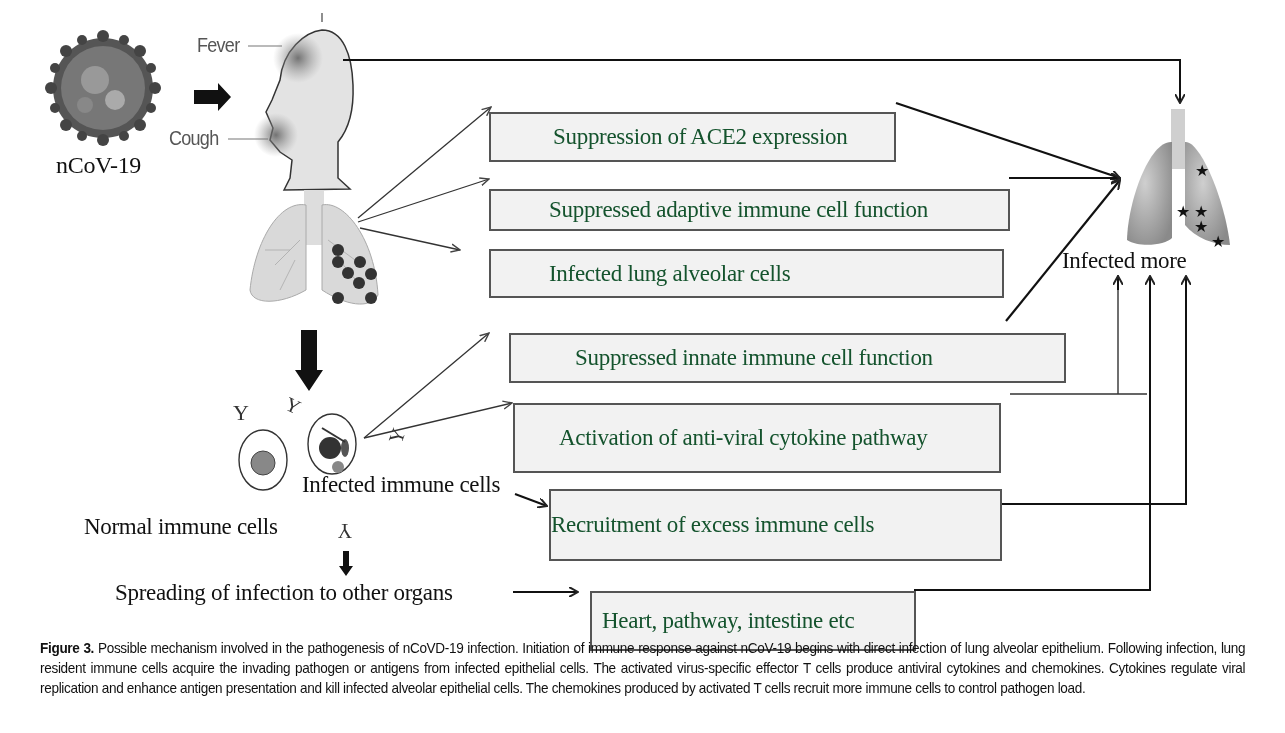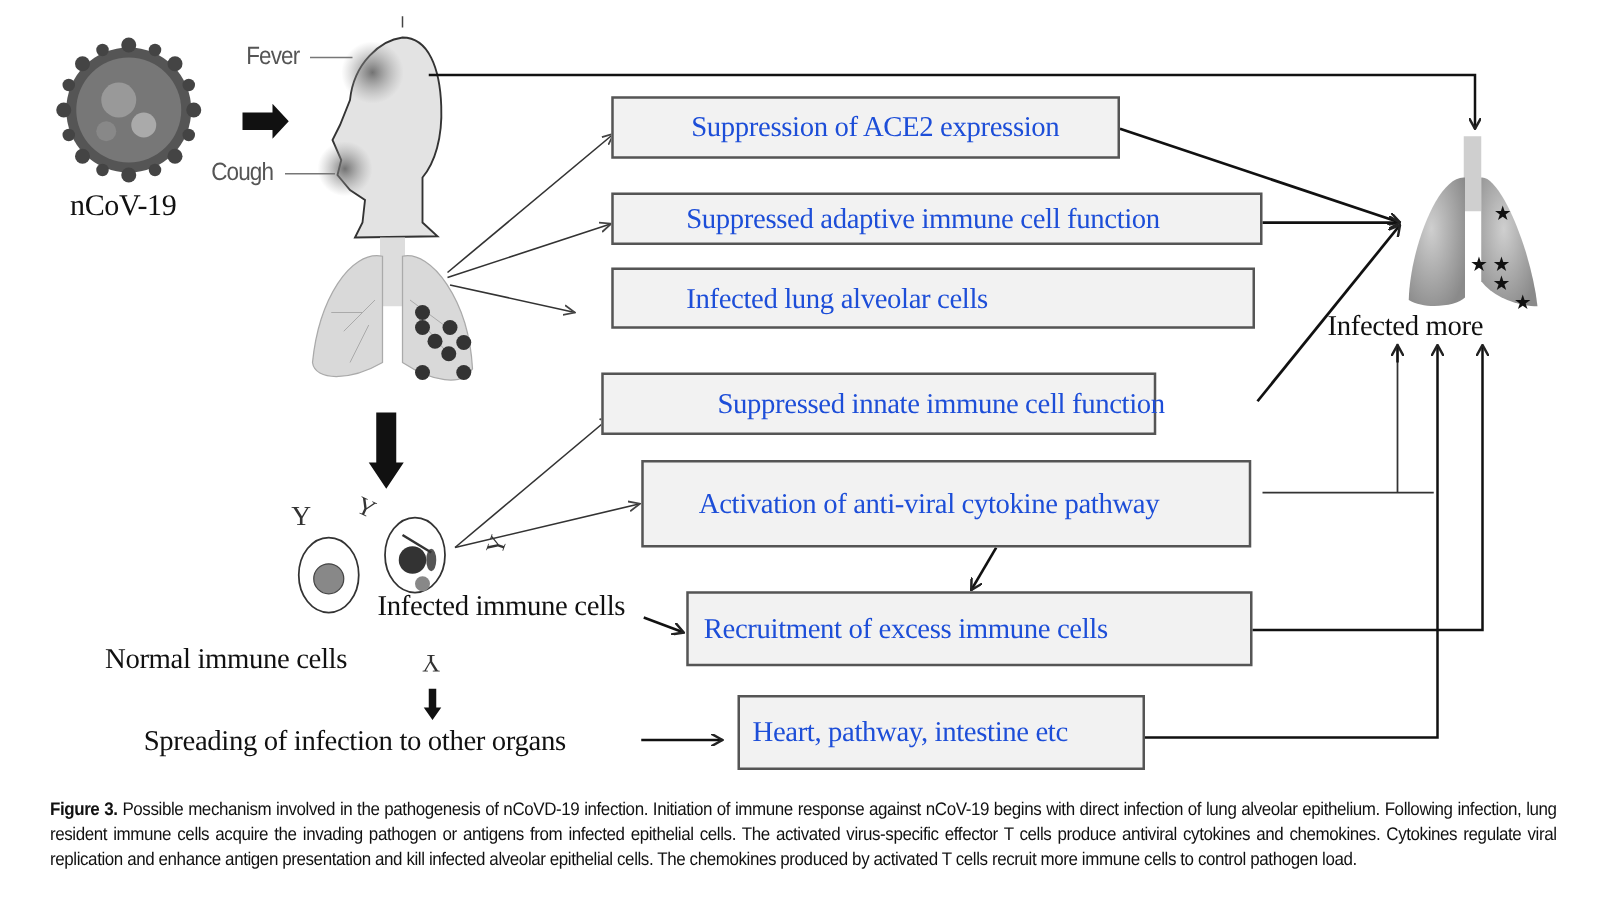--- a/index.html
+++ b/index.html
@@ -1,18 +1,18 @@
 <!DOCTYPE html>
 <html><head>
 <meta charset="utf-8">
 <style>
   html, body { margin:0; padding:0; background:#ffffff; }
   body { width:1285px; height:733px; position:relative; overflow:hidden; font-family:"Liberation Serif", serif; color:#111; }
   #diagram { position:absolute; left:0; top:0; width:1285px; height:630px; }
-  .box { position:absolute; background:#f2f2f2; border:2px solid #555; box-sizing:border-box; display:flex; align-items:center; font-family:"Liberation Serif", serif; font-size:23px; color:#1d4ed8; white-space:nowrap; letter-spacing:-0.3px; }
+  .box { position:absolute; background:#f2f2f2; border:2px solid #555; box-sizing:border-box; display:flex; align-items:center; font-family:"Liberation Serif", serif; font-size:23px; color:#14532d; white-space:nowrap; letter-spacing:-0.3px;margin-top:35px; }
   .lbl { position:absolute; font-family:"Liberation Serif", serif; font-size:23px; color:#111; white-space:nowrap; letter-spacing:-0.3px; }
   .sans-lbl { position:absolute; font-family:"Liberation Sans", sans-serif; font-size:20px; color:#555; white-space:nowrap; letter-spacing:-0.8px; transform:scaleX(0.9); transform-origin:left; }
   #caption { position:absolute; left:40px; top:638px; width:1205px; font-family:"Liberation Sans", sans-serif; font-size:14.6px; line-height:20px; color:#111; text-align:justify; letter-spacing:-0.35px; transform:scaleX(0.93); transform-origin:left; width:1296px; }
   #caption b { font-weight:bold; }
 </style>
 </head>
 <body>
 
 <div id="diagram">
   <svg width="1285" height="630" style="position:absolute;left:0;top:0">
@@ -146,23 +146,23 @@
     </g>
   </svg>
 
   <div class="lbl" style="left:56px;top:152px;font-size:24px">nCoV-19</div>
   <div class="sans-lbl" style="left:197px;top:34px">Fever</div>
   <div class="sans-lbl" style="left:169px;top:127px">Cough</div>
 
   <div class="box" style="left:489px;top:77px;width:407px;height:50px;padding-left:62px">Suppression of ACE2  expression</div>
   <div class="box" style="left:489px;top:154px;width:521px;height:42px;padding-left:58px">Suppressed adaptive immune cell function</div>
   <div class="box" style="left:489px;top:214px;width:515px;height:49px;padding-left:58px">Infected lung alveolar cells</div>
-  <div class="box" style="left:481px;top:298px;width:444px;height:50px;padding-left:91px">Suppressed  innate immune  cell  function</div>
+  <div class="box" style="left:509px;top:298px;width:557px;height:50px;padding-left:64px">Suppressed  innate immune  cell  function</div>
   <div class="box" style="left:513px;top:368px;width:488px;height:70px;padding-left:44px">Activation of  anti-viral cytokine pathway</div>
-  <div class="box" style="left:549px;top:473px;width:453px;height:60px;padding-left:12px">Recruitment of excess immune cells</div>
+  <div class="box" style="left:549px;top:454px;width:453px;height:72px;">Recruitment of excess immune cells</div>
   <div class="box" style="left:590px;top:556px;width:326px;height:60px;padding-left:10px">Heart, pathway, intestine etc</div>
 
   <div class="lbl" style="left:1062px;top:248px">Infected more</div>
   <div class="lbl" style="left:302px;top:472px">Infected immune cells</div>
   <div class="lbl" style="left:84px;top:514px">Normal immune cells</div>
   <div class="lbl" style="left:115px;top:580px">Spreading of infection to other organs</div>
 </div>
 
 <div id="caption"><b>Figure 3.</b><span> Possible mechanism involved in the pathogenesis of nCoVD-19 infection. Initiation of immune response against nCoV-19 begins with direct infection of lung alveolar epithelium. Following infection, lung resident immune cells acquire the invading pathogen or antigens from infected epithelial cells. The activated virus-specific effector T cells produce antiviral cytokines and chemokines. Cytokines regulate viral replication and enhance antigen presentation and kill infected alveolar epithelial cells. The chemokines produced by activated T cells recruit more immune cells to control pathogen load.</span></div>
 

